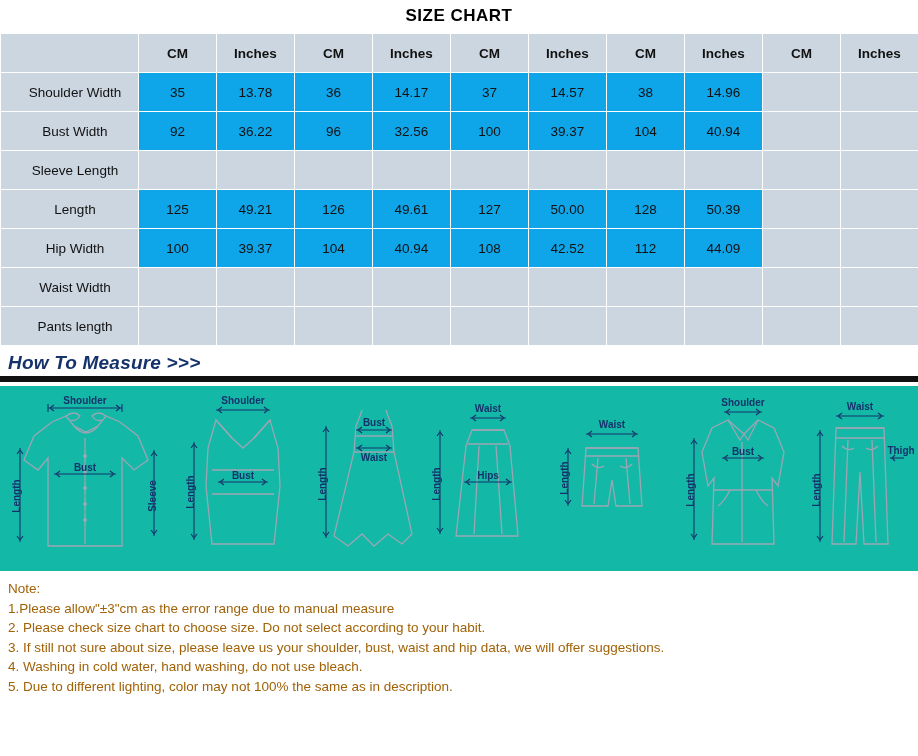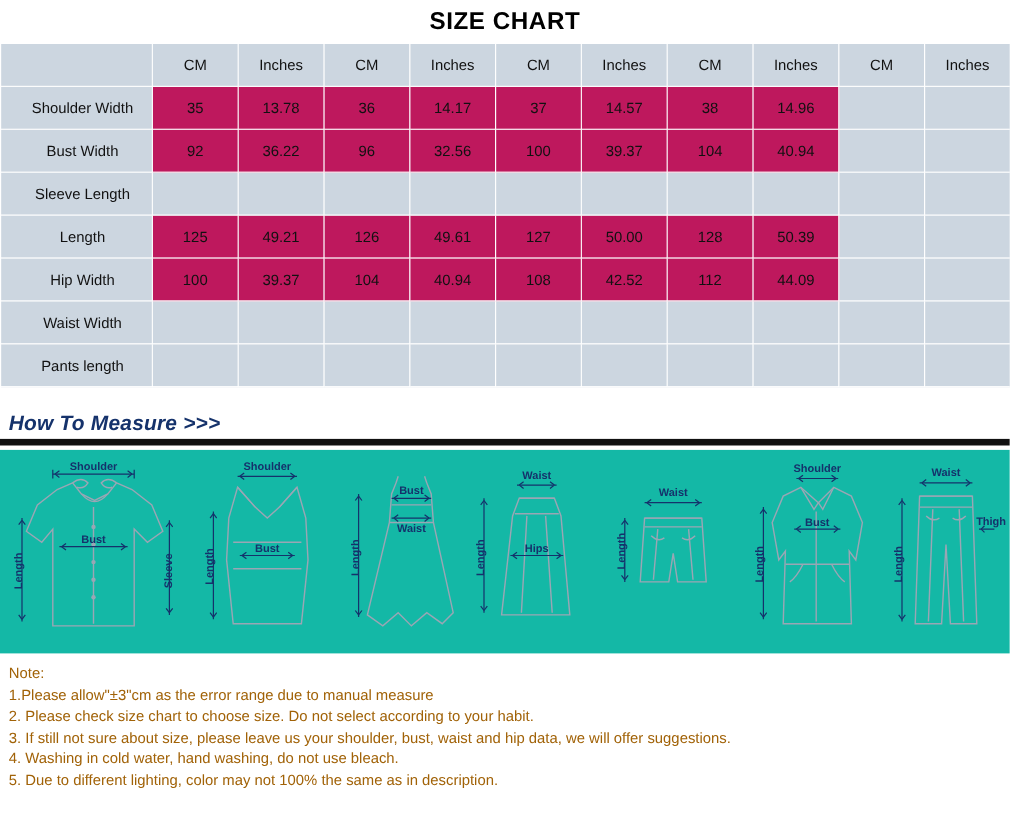--- a/index.html
+++ b/index.html
@@ -14,66 +14,66 @@
     color: #1a1a1a;
     overflow: hidden;
   }
   .page {
     width: 918px;
     height: 756px;
     position: relative;
   }
   .chart-title {
     text-align: center;
-    font-size: 22px;
+    font-size: 17px;
     font-weight: bold;
     letter-spacing: 0.5px;
     padding: 6px 0 7px 0;
     color: #000;
   }
   table.size-table {
     border-collapse: collapse;
     width: 918px;
     table-layout: fixed;
   }
   table.size-table td {
     border: 1px solid #ffffff;
     text-align: center;
     font-size: 13.5px;
     color: #111;
     height: 36px;
     background: #ccd6e0;
   }
   table.size-table td.white {
-    background: #be185d;
+    background: #0ea5e9;
   }
   td.size-head {
     font-size: 20px;
     font-weight: bold;
     color: #e8060a;
     height: 40px;
   }
   td.unit-head {
-    font-weight: normal;
+    font-weight: bold;
     font-size: 13px;
     color: #111;
     height: 30px;
   }
   td.row-label {
     text-align: left;
     padding-left: 12px;
     font-size: 13.5px;
     background: #ffffff;
     color: #111;
   }
   td.corner {
     background: #ffffff;
   }
   .measure-bar {
-    margin-top: 23px;
+    margin-top: 6px;
     position: relative;
     height: 34px;
   }
   .measure-title {
     font-size: 19px;
     font-weight: bold;
     font-style: italic;
     color: #15326b;
     padding-left: 8px;
     letter-spacing: 0.2px;

